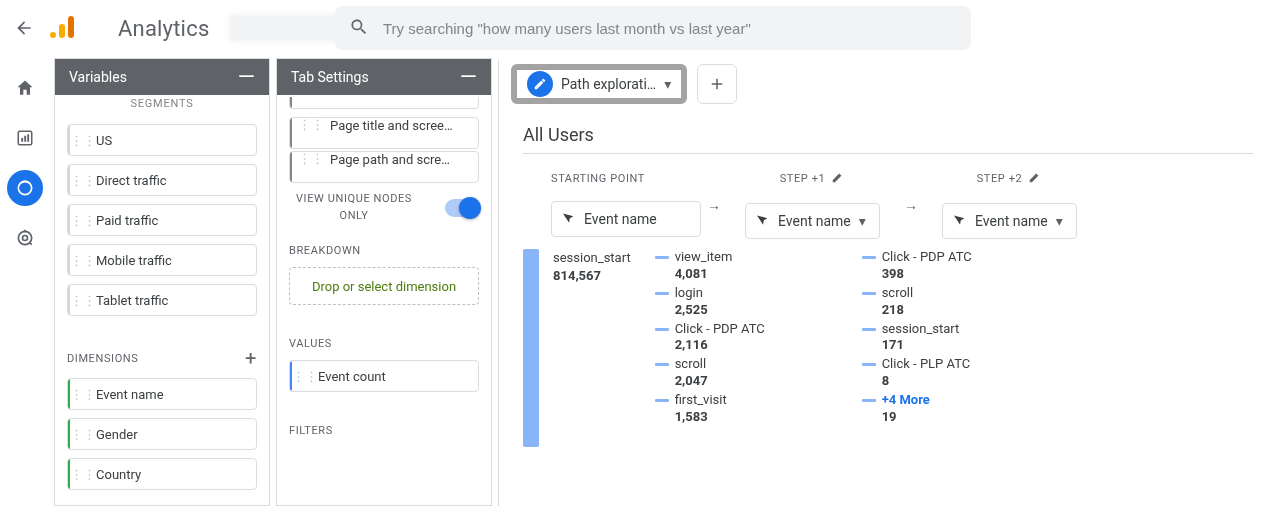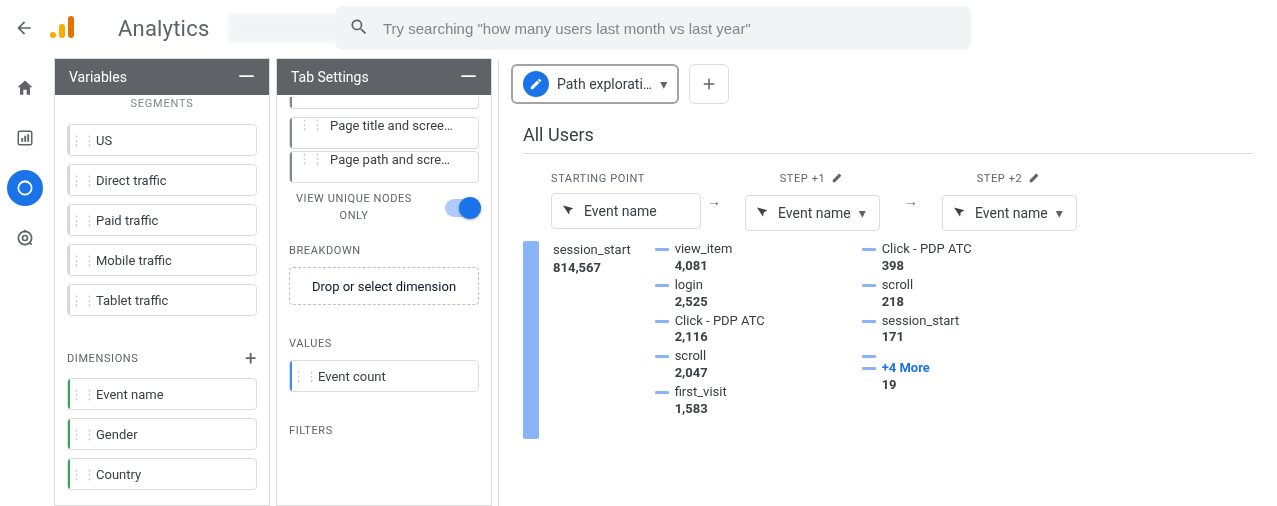--- a/index.html
+++ b/index.html
@@ -144,37 +144,37 @@
     padding:6px 0 14px;
   }
   .toggle-label{font-size:11px;letter-spacing:0.6px;color:#5f6368;text-transform:uppercase;max-width:130px;line-height:1.5;}
   .switch{
     width:34px;height:18px;background:#aecbfa;border-radius:9px;position:relative;cursor:pointer;
   }
   .switch .knob{position:absolute;right:-2px;top:-2px;width:22px;height:22px;border-radius:50%;background:#1a73e8;box-shadow:0 1px 3px rgba(0,0,0,0.3);}
   .dropzone{
     border:1px dashed #bdc1c6;border-radius:4px;
     height:38px;display:flex;align-items:center;justify-content:center;
-    color:#0f172a;font-size:13px;cursor:pointer;
+    color:#4d7c0f;font-size:13px;cursor:pointer;
   }
 
   
   .canvas{
     position:absolute;left:498px;right:0;top:60px;bottom:0;
     border-left:1px solid #dadce0;
   }
   .tabbar{
     display:flex;align-items:center;
     height:48px;
     padding:0 12px;
     gap:10px;
   }
   .exp-tab{
     display:flex;align-items:center;
-    border:2px solid #a3a3a3;border-radius:6px;
+    border:6px solid #a3a3a3;border-radius:6px;
     height:40px;padding:0 10px;gap:8px;cursor:pointer;
     background:#fff;
   }
   .pencil-circle{
     width:26px;height:26px;border-radius:50%;background:#1a73e8;color:#fff;
     display:flex;align-items:center;justify-content:center;
   }
   .tab-title{
     max-width:102px;white-space:nowrap;overflow:hidden;text-overflow:ellipsis;font-size:14px;color:#3c4043;
   }
@@ -192,21 +192,21 @@
   }
   .steps-row{
     display:flex;align-items:center;gap:14px;margin-bottom:10px;
     padding-left:20px;
   }
   .step-col{
     width:170px;display:flex;flex-direction:column;align-items:center;
   }
   .step-label{
     font-size:11px;letter-spacing:0.6px;color:#5f6368;text-transform:uppercase;
-    display:flex;align-items:center;gap:6px;margin-bottom:8px;
+    display:flex;align-items:center;gap:6px;margin-bottom:16px;
   }
   .step-select{
     display:flex;align-items:center;gap:8px;
     border:1px solid #dadce0;border-radius:4px;
     height:36px;padding:0 10px;cursor:pointer;background:#fff;font-size:14px;color:#3c4043;
     width:150px;
   }
   .step-select.small{width:135px;}
   .arrow-sep{color:#5f6368;}
   .path-data{
@@ -529,20 +529,24 @@
           </div>
         <div class="node">
             <div class="node-tick"></div>
             <div class="node-txt">
               <div>session_start</div>
               <div class="node-val">171</div>
             </div>
           </div>
         <div class="node">
             <div class="node-tick"></div>
+            <div class="node-txt">
+              <div>Click - PLP ATC</div>
+              <div class="node-val">8</div>
+            </div>
           </div>
         <div class="node">
             <div class="node-tick"></div>
             <div class="node-txt">
               <div class="more-link">+4 More</div>
               <div class="node-val">19</div>
             </div>
           </div>
       </div>
     </div>

